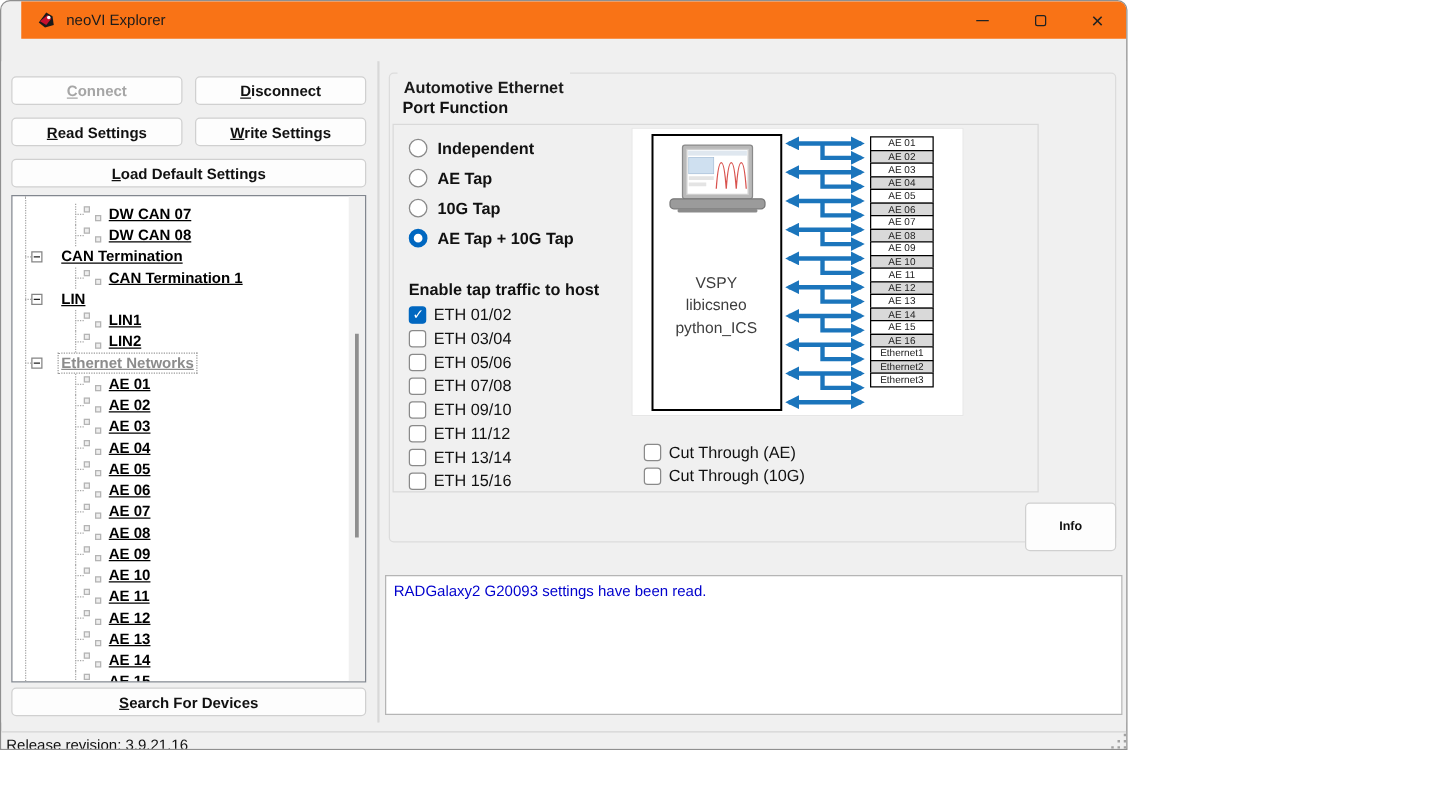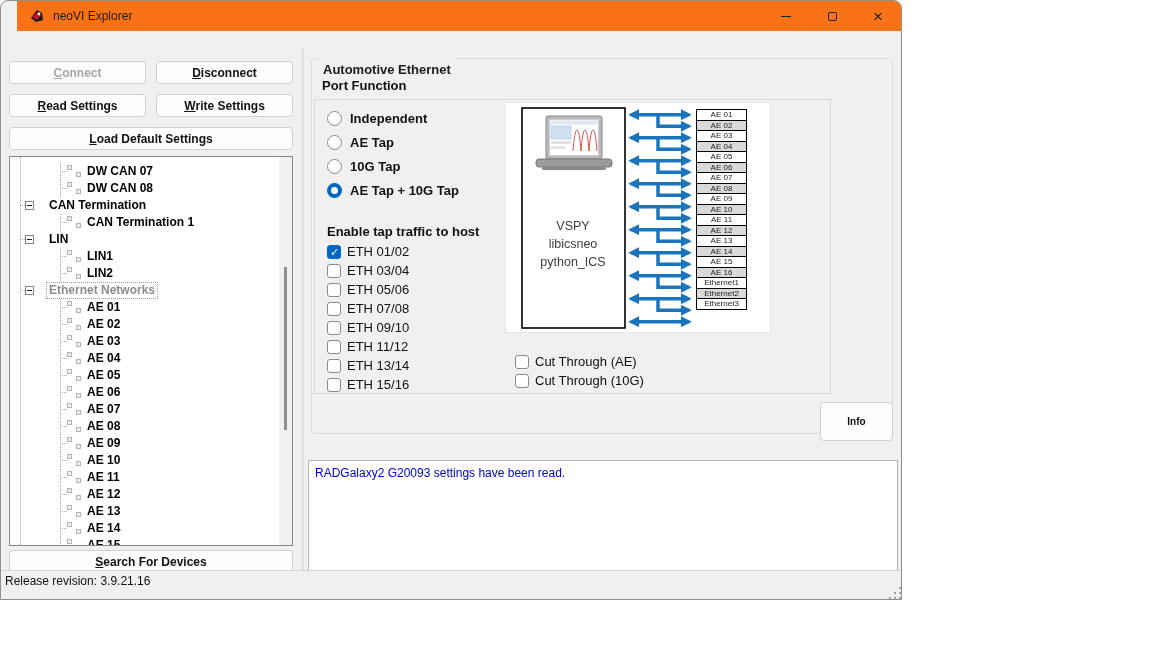--- a/index.html
+++ b/index.html
@@ -31,21 +31,21 @@
     font-size:12px; font-weight:bold; color:#111; display:flex; align-items:center; justify-content:center; }
   .btn.disabled { color:#a6a6a6; }
   .btn u { text-decoration:underline; }
 
   
   .tree { position:absolute; left:8px; top:107px; width:284px; height:390px; background:#fff;
     border:1px solid #82878f; overflow:hidden; }
   .tree-content { position:absolute; left:0; top:0; right:13px; bottom:0; padding-top:6px; }
   .tree-content::before { content:''; position:absolute; left:10px; top:0; bottom:0; border-left:1px dotted #a8a8a8; }
   .trow { position:relative; height:17px; font-size:12px; font-weight:bold; color:#000; white-space:nowrap; }
-  .trow .lbl { position:absolute; top:1px; line-height:15px; padding:0 2px; }
+  .trow .lbl { position:absolute; top:1px; line-height:15px; padding:0 2px;text-decoration:underline; }
   .trow[data-kind="branch"] .lbl { left:37px; }
   .trow[data-kind="check"] .lbl, .trow[data-kind="x"] .lbl { left:75px; }
   .trow[data-sel="true"] .lbl { color:#8c8c8c; outline:1px dotted #9a9a9a; }
   .expander { position:absolute; left:15px; top:4px; width:9px; height:9px; background:#fff;
     border:1px solid #848484; display:none; }
   .expander::before { content:''; position:absolute; left:1px; right:1px; top:3px; border-top:1px solid #222; }
   .trow[data-kind="branch"] .expander { display:block; }
   .trow[data-kind="branch"]::before { content:''; position:absolute; left:10px; top:8px; width:5px; border-top:1px dotted #a8a8a8; }
   .trow[data-kind="check"]::before, .trow[data-kind="x"]::before {
     content:''; position:absolute; left:50px; top:8px; width:7px; border-top:1px dotted #a8a8a8; }
@@ -97,21 +97,21 @@
 
   .cut-list { position:absolute; left:200px; top:252px; }
 
   .info-btn { left:508px; top:343px; width:73px; height:39px; font-size:10px; }
 
   .message-panel { position:absolute; left:307px; top:411px; width:590px; height:112px;
     background:#fff; border:1px solid #b5b5b5; padding:5px 6px; }
   .message-text { font-size:12px; color:#0000cd; }
 
   
-  .statusbar { position:absolute; left:0; right:0; bottom:0; height:29px; background:#f0f0f0; border-top:1px solid #d4d4d4; }
+  .statusbar { position:absolute; left:0; right:0; bottom:0; height:14px; background:#f0f0f0; border-top:1px solid #d4d4d4; }
   .status-text { position:absolute; left:4px; top:3px; font-size:12px; color:#111; }
   .grip { position:absolute; right:5px; bottom:5px; width:2px; height:2px; background:#a3a3a3;
     box-shadow: -5px 5px #a3a3a3, 0 5px #a3a3a3, 5px 5px #a3a3a3, 5px 0 #a3a3a3, 5px -5px #a3a3a3, 0 0 #a3a3a3; }
 </style>
 </head>
 <body>
 
 <div class="window">
 
   <div class="titlebar">

